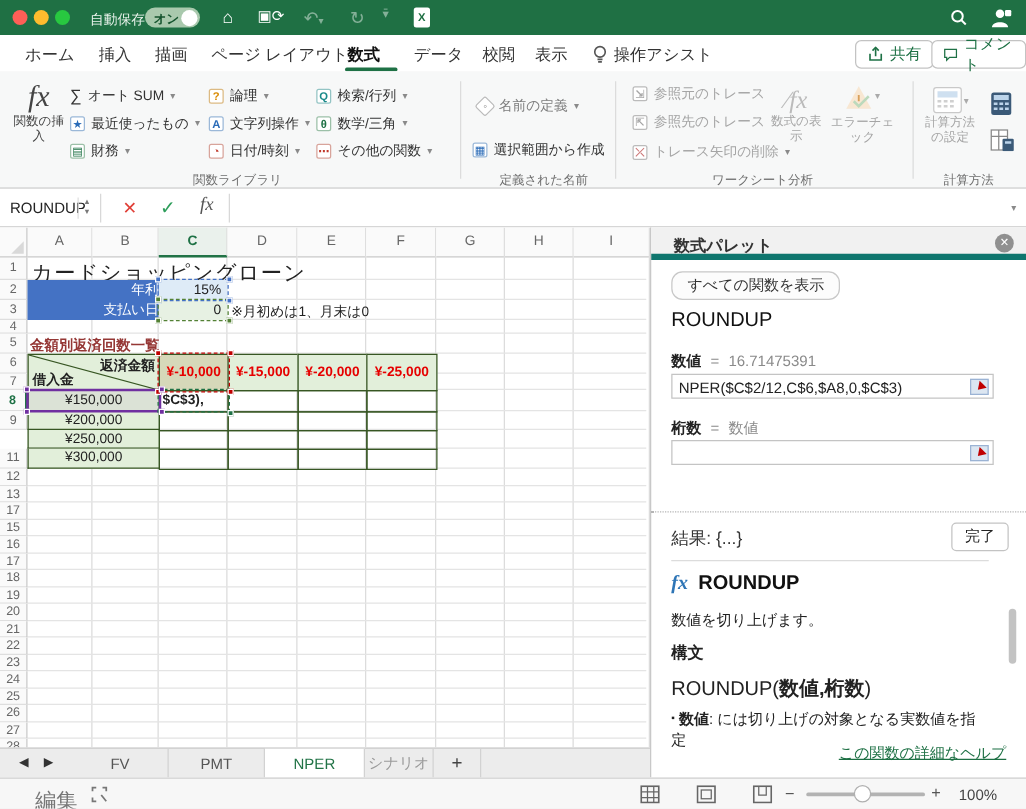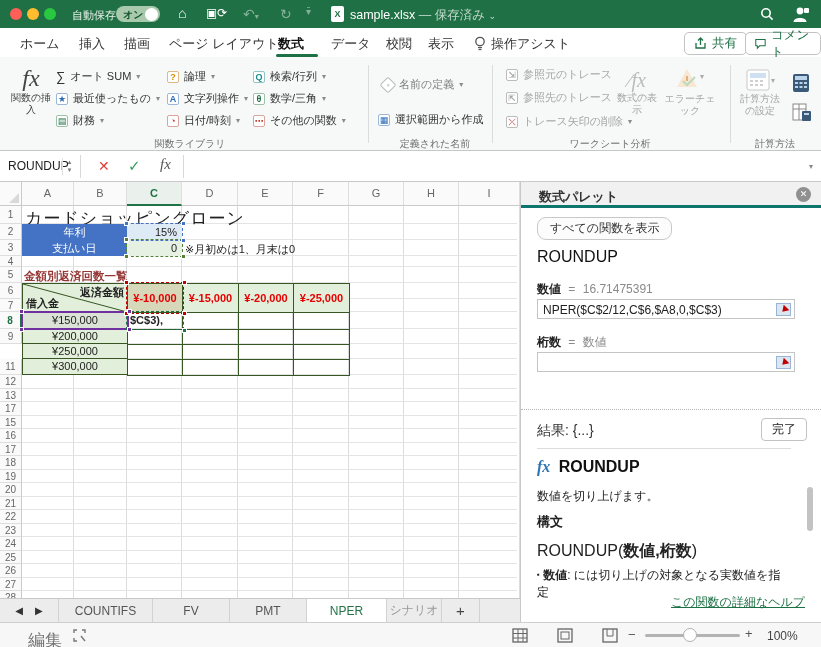--- a/index.html
+++ b/index.html
@@ -43,29 +43,29 @@
   #sheet{left:0;top:182px;width:520px;height:416px;background:#fff;overflow:hidden;}
   .colhdr{top:0;height:24px;background:#fafafa;border-bottom:1px solid #cacaca;border-right:1px solid #dedede;color:#666;font-size:11px;text-align:center;line-height:23px;}
   .colhdr.sel{background:#eaf1ec;color:#1E7145;font-weight:bold;border-bottom:2px solid #217346;}
   .rowhdr{left:0;width:22px;background:#fafafa;border-right:1px solid #cacaca;border-bottom:1px solid #dedede;color:#666;font-size:10px;text-align:center;}
   .rowhdr.sel{color:#1E7145;font-weight:bold;border-right:2px solid #217346;}
   #corner{left:0;top:0;width:22px;height:24px;background:#fafafa;border-right:1px solid #cacaca;border-bottom:1px solid #cacaca;}
   #corner:after{content:"";position:absolute;right:2px;bottom:2px;border-left:10px solid transparent;border-bottom:10px solid #d9d9d9;}
   .gl-v{top:24px;width:1px;background:#dcdcdc;}
   .gl-h{left:22px;height:1px;background:#e4e4e4;}
   .cellbox{overflow:hidden;white-space:nowrap;}
-  .bluecell{background:#4472C4;color:#fff;font-size:11px;text-align:center;line-height:16px;}
+  .bluecell{background:#4472C4;color:#fff;font-size:11px;text-align:right;line-height:16px;}
   .tbl-border{border:1px solid #375623;}
   .redval{color:#e60000;font-weight:bold;font-size:11px;text-align:center;}
   .loanval{background:#E2EFDA;font-size:11px;text-align:center;border:1px solid #375623;border-top:none;line-height:15px;}
   .sel-dash{border:1.5px dashed;}
   .handle{width:5px;height:5px;border:1px solid #fff;}
   
   #panel{left:520px;top:182px;width:301px;height:440px;background:#fff;border-left:1px solid #c8c8c8;}
-  #panel-hd{left:0;top:0;width:100%;height:26px;background:#f1f1f1;border-bottom:3px solid #0f766e;}
+  #panel-hd{left:0;top:0;width:100%;height:26px;background:#f1f1f1;border-bottom:5px solid #0f766e;}
   .pinput{border:1px solid #c4c4c4;background:#fff;height:20px;font-size:12px;line-height:18px;padding:1px 22px 0 5px;overflow:hidden;white-space:nowrap;}
   .rangesel{position:absolute;right:3px;top:3px;width:15px;height:13px;border:1px solid #9bb3d4;background:#dce6f1;}
   .rangesel:after{content:"";position:absolute;left:2px;top:2px;border:4px solid transparent;border-top:6px solid #c00000;transform:rotate(45deg);}
   .plabel{font-weight:bold;font-size:12px;color:#222;}
   .pgray{color:#8a8a8a;font-size:12px;}
   .pbtn{border:1px solid #c8c8c8;border-radius:9px;background:#fcfcfc;font-size:12px;color:#333;padding:2px 12px;display:inline-block;}
   .plink{color:#1D7044;text-decoration:underline;font-size:12px;}
   
   #sheettabs{left:0;top:598px;width:520px;height:24px;background:#ececec;border-top:1px solid #c9c9c9;display:flex;align-items:stretch;}
   .stab{border-right:1px solid #d2d2d2;color:#555;font-size:12px;display:flex;align-items:center;justify-content:center;overflow:hidden;white-space:nowrap;}
@@ -88,24 +88,20 @@
     <div class="abs toggle" style="left:116px">
       <span class="on">オン</span>
       <span class="knob"></span>
     </div>
     <span class="abs tb-ic" style="left:178px;top:5px">⌂</span>
     <span class="abs tb-ic" style="left:206px;font-size:12px">▣⟳</span>
     <span class="abs tb-ic tb-dim" style="left:243px">↶<span style="font-size:8px">▾</span></span>
     <span class="abs tb-ic tb-dim" style="left:280px">↻</span>
     <span class="abs tb-ic tb-dim" style="left:306px;font-size:10px">▾̄</span>
     <div class="abs doc-ic" style="left:331px">X</div>
-    <div class="abs" id="win-title" style="left:350px">
-      <span>sample.xlsx</span>
-      <span class="saved"> <span>— 保存済み</span> <span style="font-size:9px">⌄</span></span>
-    </div>
     <svg class="abs" style="left:760px;top:7px" width="14" height="14" viewBox="0 0 14 14">
         <circle cx="6" cy="6" r="4.2" fill="none" stroke="#fff" stroke-width="1.6"></circle>
         <line x1="9.2" y1="9.2" x2="12.6" y2="12.6" stroke="#fff" stroke-width="1.6"></line>
       </svg>
     <svg class="abs" style="left:792px;top:6px" width="18" height="16" viewBox="0 0 18 16">
         <circle cx="8" cy="5" r="3.4" fill="#fff"></circle>
         <path d="M1.5 16 C1.5 10.5 14.5 10.5 14.5 16 Z" fill="#fff"></path>
         <rect x="12" y="2" width="5" height="5" rx="1" fill="#fff"></rect>
       </svg>
   </div>
@@ -485,21 +481,20 @@
     </div>
     <div class="abs" style="right:8px;top:305px;width:6px;height:44px;border-radius:3px;background:#c3c3c3"></div>
     <div class="abs plink" style="right:16px;top:412px">この関数の詳細なヘルプ</div>
   </div>
 
   <div id="sheettabs" class="abs">
     <div style="width:58px;display:flex;align-items:center;justify-content:center;gap:12px;color:#333;font-size:10px">
       <span>◀</span>
         <span>▶</span>
     </div>
-    <div class="stab" style="width:95px;border-left:1px solid #d2d2d2">COUNTIFS</div>
     <div class="stab" style="width:77px">FV</div>
     <div class="stab" style="width:77px">PMT</div>
     <div class="stab active" style="width:80px">NPER</div>
     <div class="stab dim" style="width:55px">シナリオ</div>
     <div class="stab" style="width:38px;font-size:15px;color:#444">+</div>
   </div>
 
   <div id="statusbar" class="abs">
     <span class="abs" style="left:28px;top:6px;font-size:17px;color:#777">編集</span>
     <svg class="abs" style="left:72px;top:5px" width="15" height="15" viewBox="0 0 15 15">

